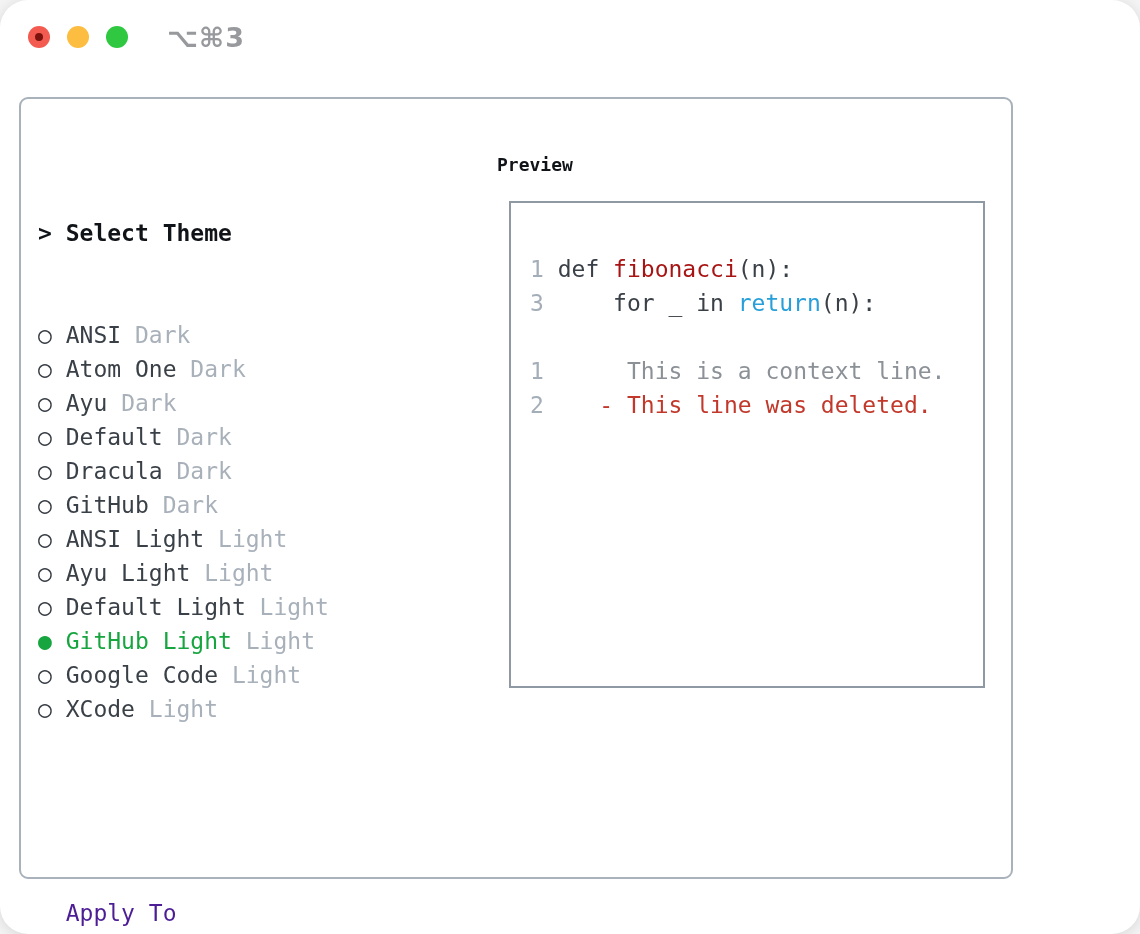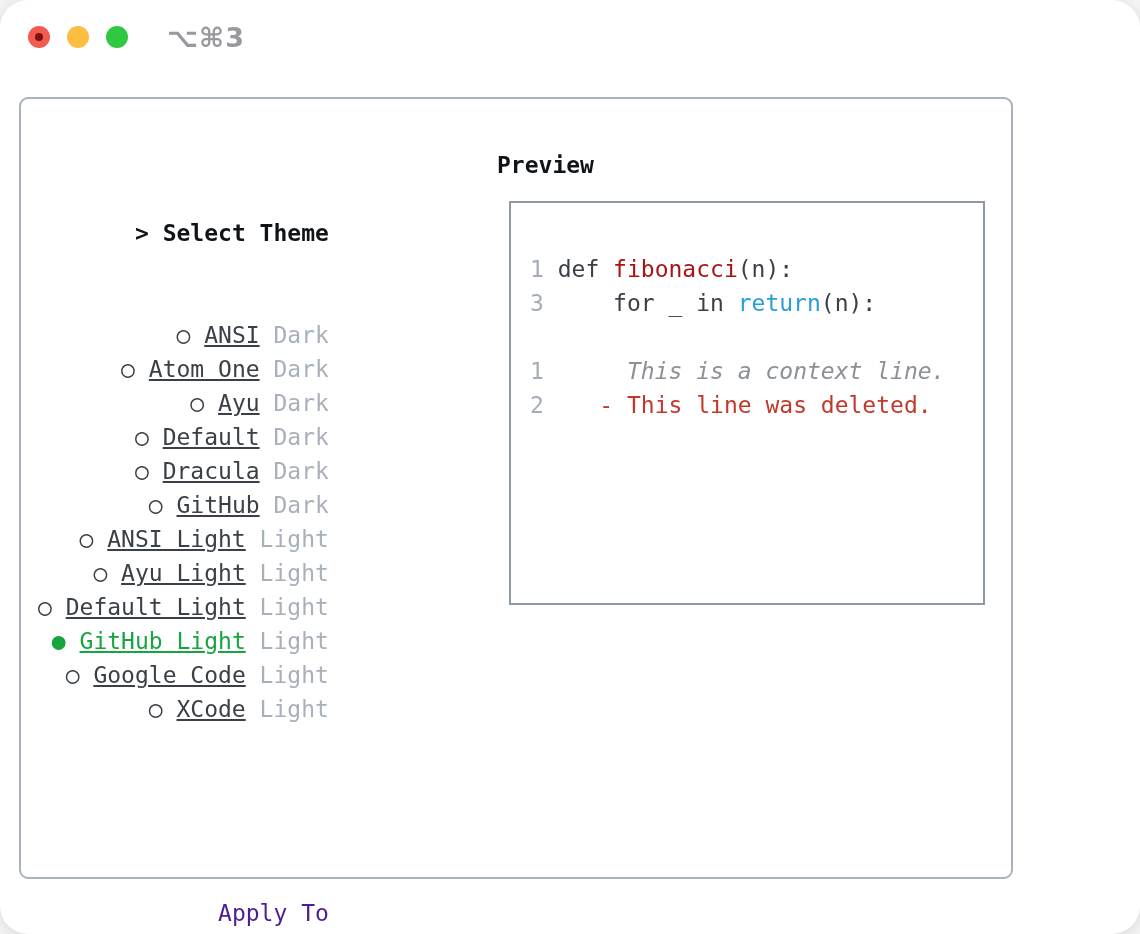--- a/index.html
+++ b/index.html
@@ -28,46 +28,46 @@
   }
   
   .window{
     position:absolute;left:19px;top:97px;width:994px;height:782px;
     border:2px solid var(--win-border);border-radius:9px;background:#fff;
   }
   
   .left-col{
     position:absolute;left:38px;top:148px;font-size:23px;line-height:34px;white-space:pre;
   }
-  .trow{height:34px;white-space:pre;color:var(--dark);text-align:right;}
+  .trow{height:34px;white-space:pre;color:var(--dark);}
   .spacer{height:34px;}
   .prompt-marker,.prompt-title{color:var(--title-dark);font-weight:bold;}
   .radio{color:var(--dark);}
   .sel .radio,.sel .iname{color:var(--green);}
-  .iname{color:var(--dark);text-decoration:underline;}
+  .iname{color:var(--dark);}
   .ivariant{color:var(--muted);}
   .apply-title{color:#4c1d95;}
   
   .preview-title{
     position:absolute;left:497px;top:148px;height:34px;line-height:34px;
-    font-size:23px;font-weight:bold;color:var(--title-dark);white-space:pre;
+    font-size:18px;font-weight:bold;color:var(--title-dark);white-space:pre;
   }
   .preview-box{
-    position:absolute;left:509px;top:201px;width:476px;height:404px;
+    position:absolute;left:509px;top:201px;width:476px;height:487px;
     border:2px solid var(--box-border);background:#fff;
     padding:15px 0 0 19px;overflow:hidden;
   }
   .pline{height:34px;line-height:34px;font-size:23px;white-space:pre;}
   .lnum{color:var(--lnum);}
   .c-code{color:var(--dark);}
   .c-func{color:var(--func);}
   .c-num{color:var(--tnum);}
   .c-builtin{color:var(--builtin);}
   .c-var{color:var(--dark);font-style:italic;}
-  .k-context{color:var(--ctx);font-style:italic;}
+  .k-context{color:var(--ctx);}
   .k-deleted{color:var(--del);}
   .k-added{color:var(--add);}
 </style>
 </head>
 <body>
 
 <div class="card">
 
   <div class="tl tl-red">
     <div class="tl-dot"></div>

